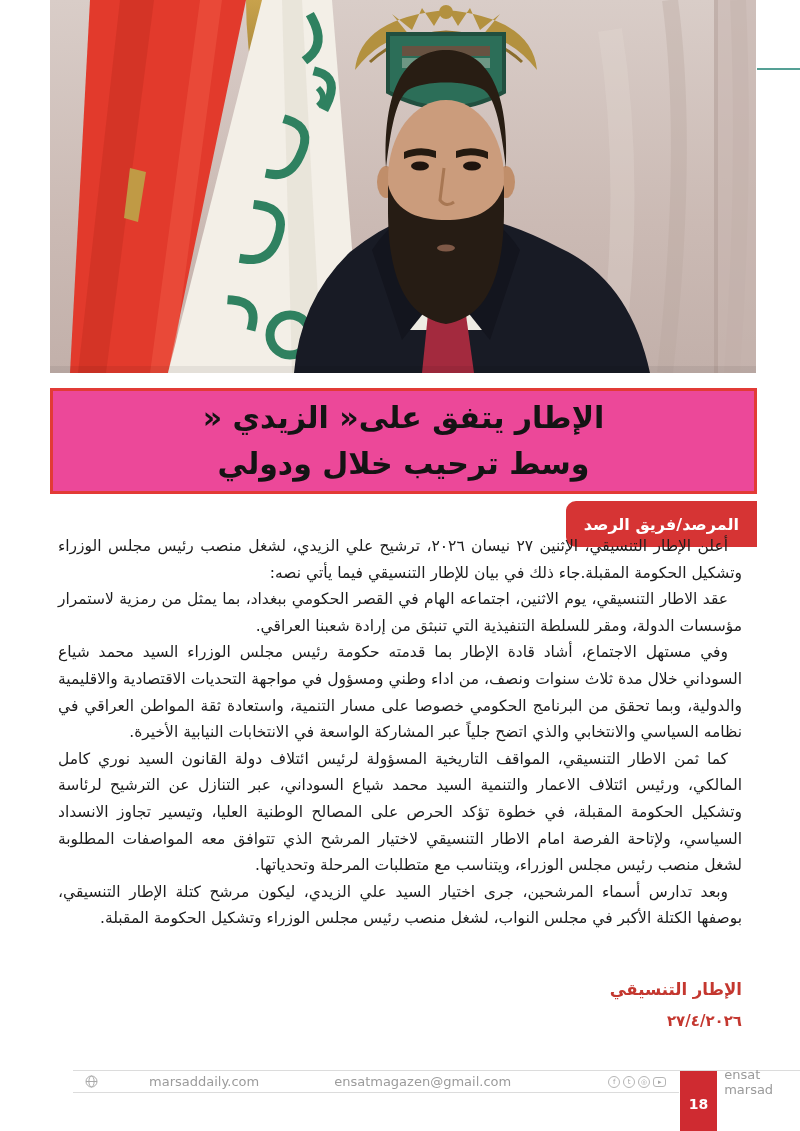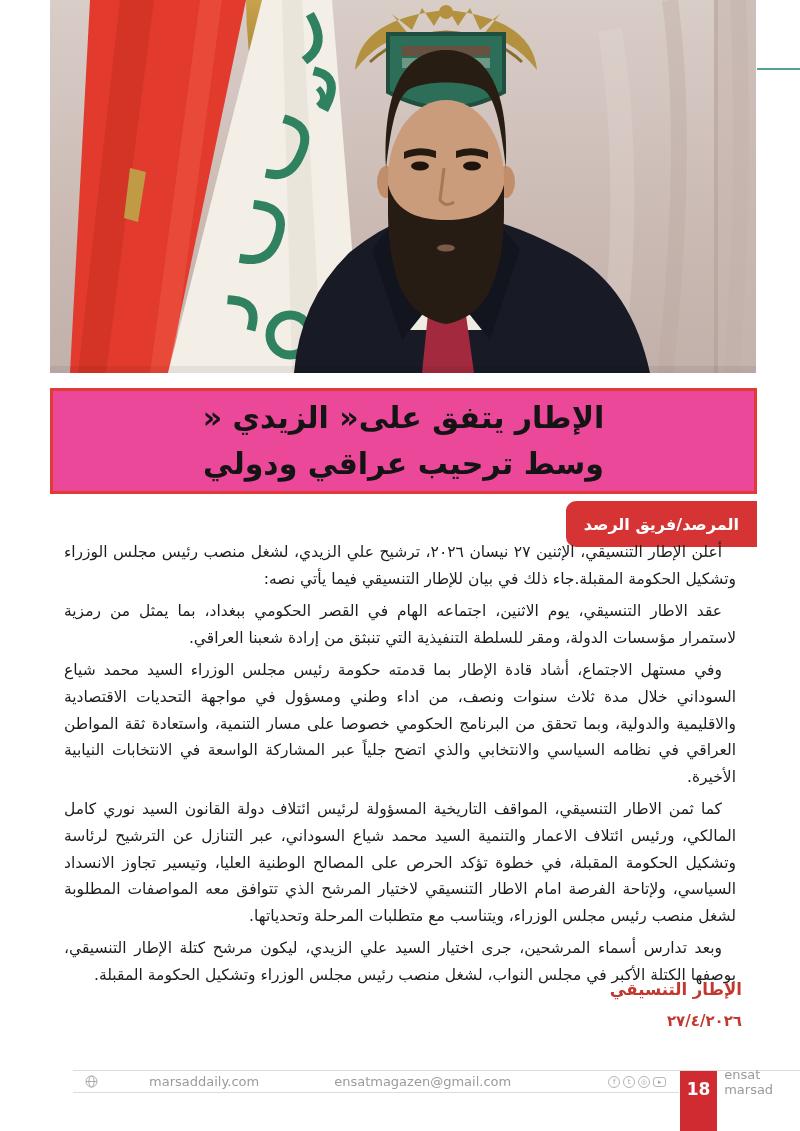--- a/index.html
+++ b/index.html
@@ -17,21 +17,21 @@
   .headline-line{font-size:30px;font-weight:bold;color:#141414;line-height:46px;white-space:nowrap;}
 
   
   .badge{position:absolute;top:501px;right:43px;height:30px;background:#d63434;color:#ffffff;
         font-size:16px;font-weight:bold;display:flex;align-items:center;padding:8px 18px;
         border-radius:10px 0 0 10px;direction:rtl;}
 
   
   .article{position:absolute;left:58px;top:533px;width:684px;direction:rtl;text-align:justify;
         font-size:15.5px;line-height:26.6px;color:#1d1d1d;}
-  .article p{margin:6px;text-indent:14px;}
+  .article p{margin:0;text-indent:14px;}
 
   
   .signature{position:absolute;left:58px;top:980px;width:684px;text-align:right;
         color:#c4372f;direction:rtl;}
   .sig-org{font-size:16.5px;font-weight:bold;margin:0 0 13px 0;}
   .sig-date{font-size:15px;font-weight:bold;margin:0;}
 
   
   .footer-line-top{position:absolute;left:73px;right:0;top:1070px;height:1px;background:#dcdcdc;}
   .footer-line-bottom{position:absolute;left:73px;width:606px;top:1092px;height:1px;background:#dcdcdc;}
@@ -39,21 +39,21 @@
         color:#9b9b9b;font-size:13px;gap:45px;}
   .footer-site{margin-left:6px;}
   .footer-email{margin-left:30px;}
   .social-group{display:flex;align-items:center;margin-left:52px;}
   .social-icon{width:12px;height:12px;border:1px solid #b5b5b5;border-radius:50%;
         font-size:7px;line-height:10px;text-align:center;color:#a5a5a5;box-sizing:border-box;
         margin-right:3px;}
   .social-icon.yt{border-radius:3px;width:13px;height:10px;line-height:8px;}
   .footer-handle{margin-left:10px;}
   .page-badge{position:absolute;left:680px;top:1071px;width:37px;height:60px;background:#cf2b31;
-        color:#ffffff;text-align:center;font-weight:bold;font-size:17px;padding-top:8px;
+        color:#ffffff;text-align:center;font-weight:bold;font-size:14px;padding-top:25px;
         box-sizing:border-box;}
 </style>
 </head>
 <body>
 
 <div class="page">
 
   <div class="photo">
     <svg width="706" height="373" viewBox="0 0 706 373" preserveAspectRatio="none">
       <defs>
@@ -130,21 +130,21 @@
         <path d="M394,168 L390,200 Q396,208 404,202" stroke="#a87753" stroke-width="3" fill="none"></path>
       </g>
       <rect x="0" y="366" width="706" height="7" fill="#000000" opacity="0.06"></rect>
     </svg>
   </div>
 
   <div class="teal-line"></div>
 
   <div class="headline-box">
     <div class="headline-line">الإطار يتفق على« الزيدي «</div>
-    <div class="headline-line">وسط ترحيب عراقي ودولي</div>
+    <div class="headline-line">وسط ترحيب خلال ودولي</div>
   </div>
 
   <div class="badge">المرصد/فريق الرصد</div>
 
   <div class="article">
     <p>أعلن الإطار التنسيقي، الإثنين ٢٧ نيسان ٢٠٢٦، ترشيح علي الزيدي، لشغل منصب رئيس مجلس الوزراء وتشكيل الحكومة المقبلة.جاء ذلك في بيان للإطار التنسيقي فيما يأتي نصه:</p>
     <p>عقد الاطار التنسيقي، يوم الاثنين، اجتماعه الهام في القصر الحكومي ببغداد، بما يمثل من رمزية لاستمرار مؤسسات الدولة، ومقر للسلطة التنفيذية التي تنبثق من إرادة شعبنا العراقي.</p>
     <p>وفي مستهل الاجتماع، أشاد قادة الإطار بما قدمته حكومة رئيس مجلس الوزراء السيد محمد شياع السوداني خلال مدة ثلاث سنوات ونصف، من اداء وطني ومسؤول في مواجهة التحديات الاقتصادية والاقليمية والدولية، وبما تحقق من البرنامج الحكومي خصوصا على مسار التنمية، واستعادة ثقة المواطن العراقي في نظامه السياسي والانتخابي والذي اتضح جلياً عبر المشاركة الواسعة في الانتخابات النيابية الأخيرة.</p>
     <p>كما ثمن الاطار التنسيقي، المواقف التاريخية المسؤولة لرئيس ائتلاف دولة القانون السيد نوري كامل المالكي، ورئيس ائتلاف الاعمار والتنمية السيد محمد شياع السوداني، عبر التنازل عن الترشيح لرئاسة وتشكيل الحكومة المقبلة، في خطوة تؤكد الحرص على المصالح الوطنية العليا، وتيسير تجاوز الانسداد السياسي، ولإتاحة الفرصة امام الاطار التنسيقي لاختيار المرشح الذي تتوافق معه المواصفات المطلوبة لشغل منصب رئيس مجلس الوزراء، ويتناسب مع متطلبات المرحلة وتحدياتها.</p>
     <p>وبعد تدارس أسماء المرشحين، جرى اختيار السيد علي الزيدي، ليكون مرشح كتلة الإطار التنسيقي، بوصفها الكتلة الأكبر في مجلس النواب، لشغل منصب رئيس مجلس الوزراء وتشكيل الحكومة المقبلة.</p>

